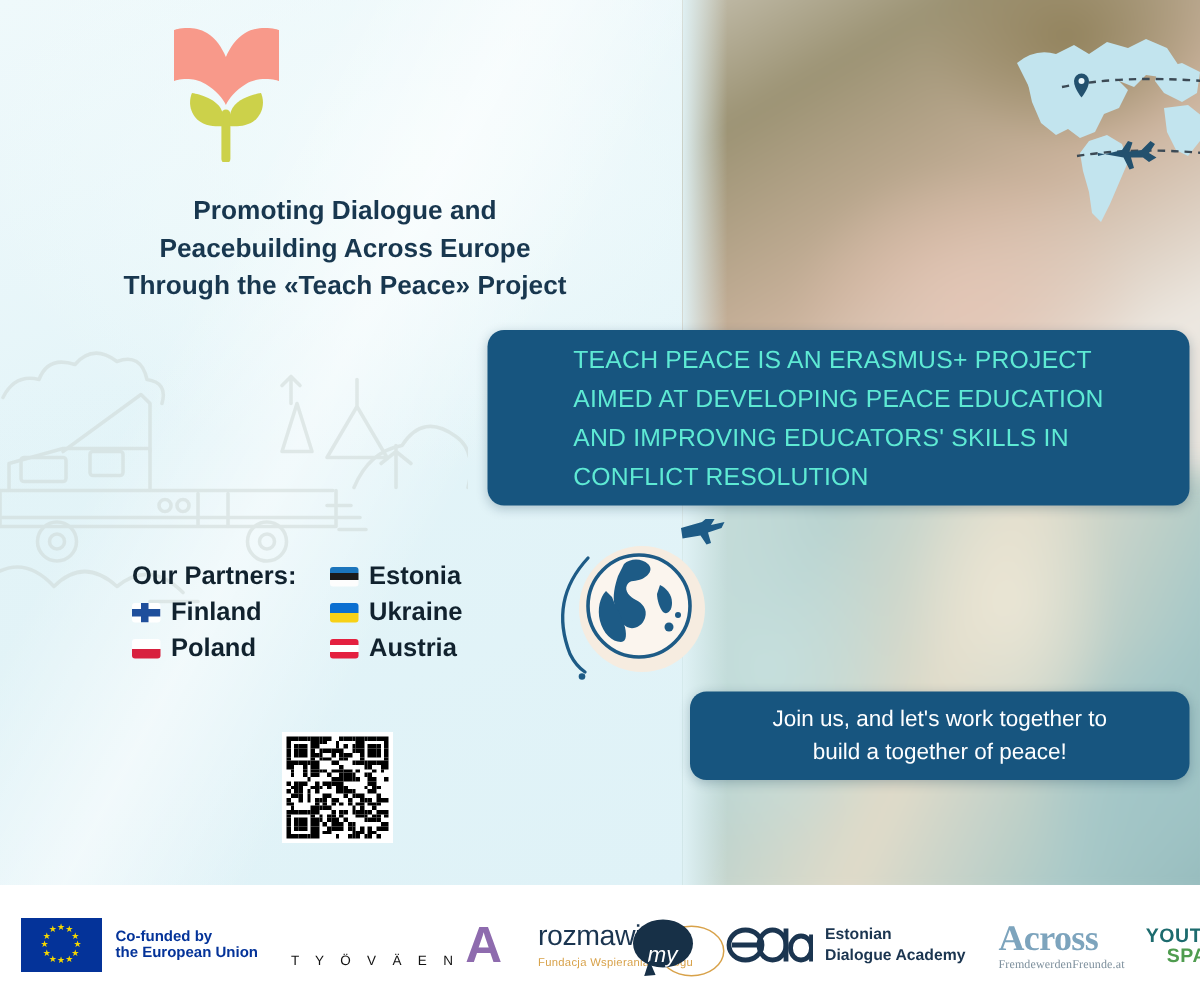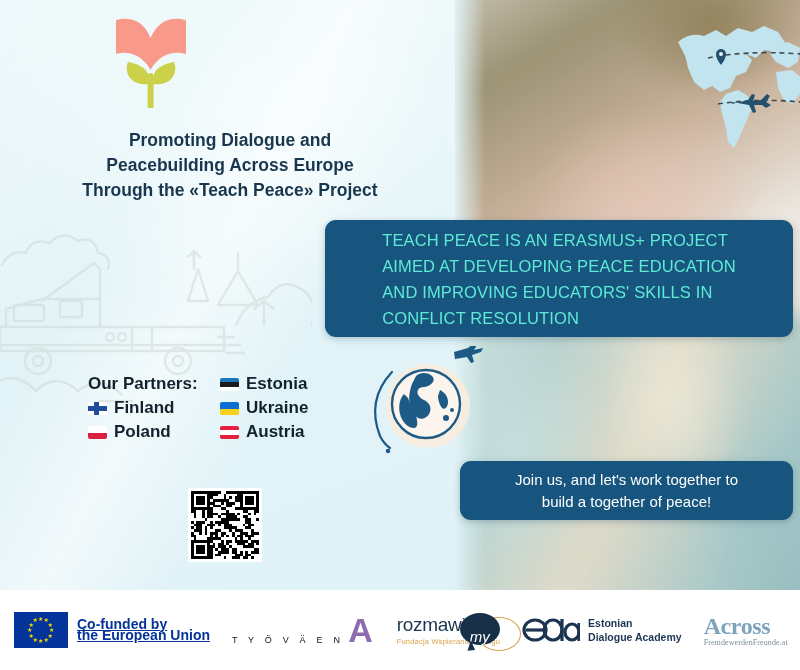--- a/index.html
+++ b/index.html
@@ -137,21 +137,21 @@
     display:flex; align-items:center;
   }
   .footer-inner { display:flex; align-items:center; width:800px; padding:0 14px; gap:0; }
 
   .f-logo { display:flex; align-items:center; flex:0 0 auto; }
 
   
   .eu-wrap { gap:9px; margin-right:22px; }
   .eu-flag { width:54px; height:36px; background:#043399; position:relative; flex:0 0 auto; }
   .eu-star { position:absolute; color:#f5d800; font-size:6px; line-height:6px; }
-  .eu-txt { font-size:14px; font-weight:bold; color:#043399; line-height:11.5px;text-decoration:underline; }
+  .eu-txt { font-size:10px; font-weight:bold; color:#043399; line-height:11.5px; }
 
   
   .ak-wrap { margin-right:24px; align-items:flex-end; gap:4px; }
   .ak-col { display:flex; flex-direction:column; }
   .ak-top { font-size:9px; letter-spacing:4.2px; color:#111; text-align:center; }
   .ak-bot { font-size:18px; font-weight:bold; letter-spacing:2.4px; color:#111; line-height:20px; }
   .ak-a { font-size:34px; font-weight:bold; color:#8e6bae; line-height:30px; }
 
   
   .rz-wrap { margin-right:22px; position:relative; }

